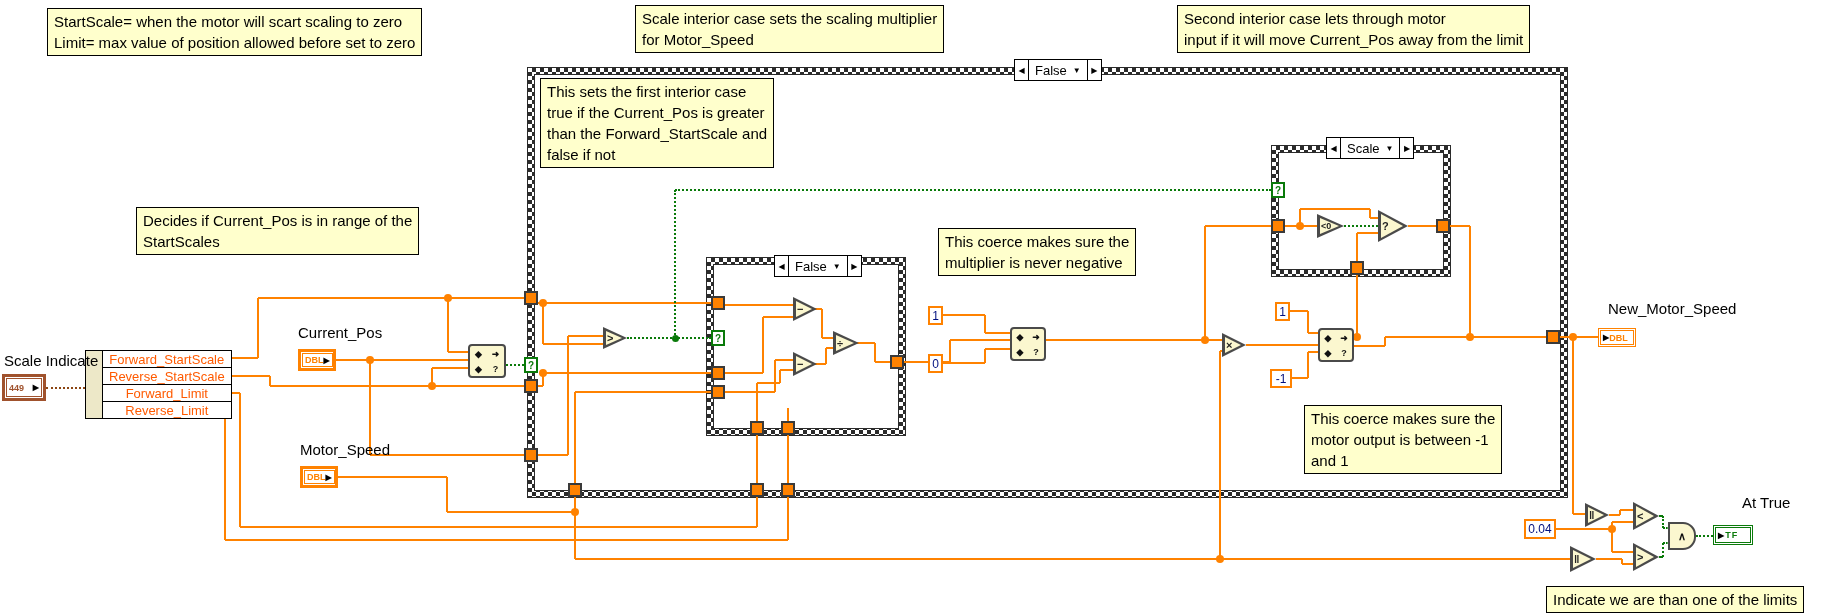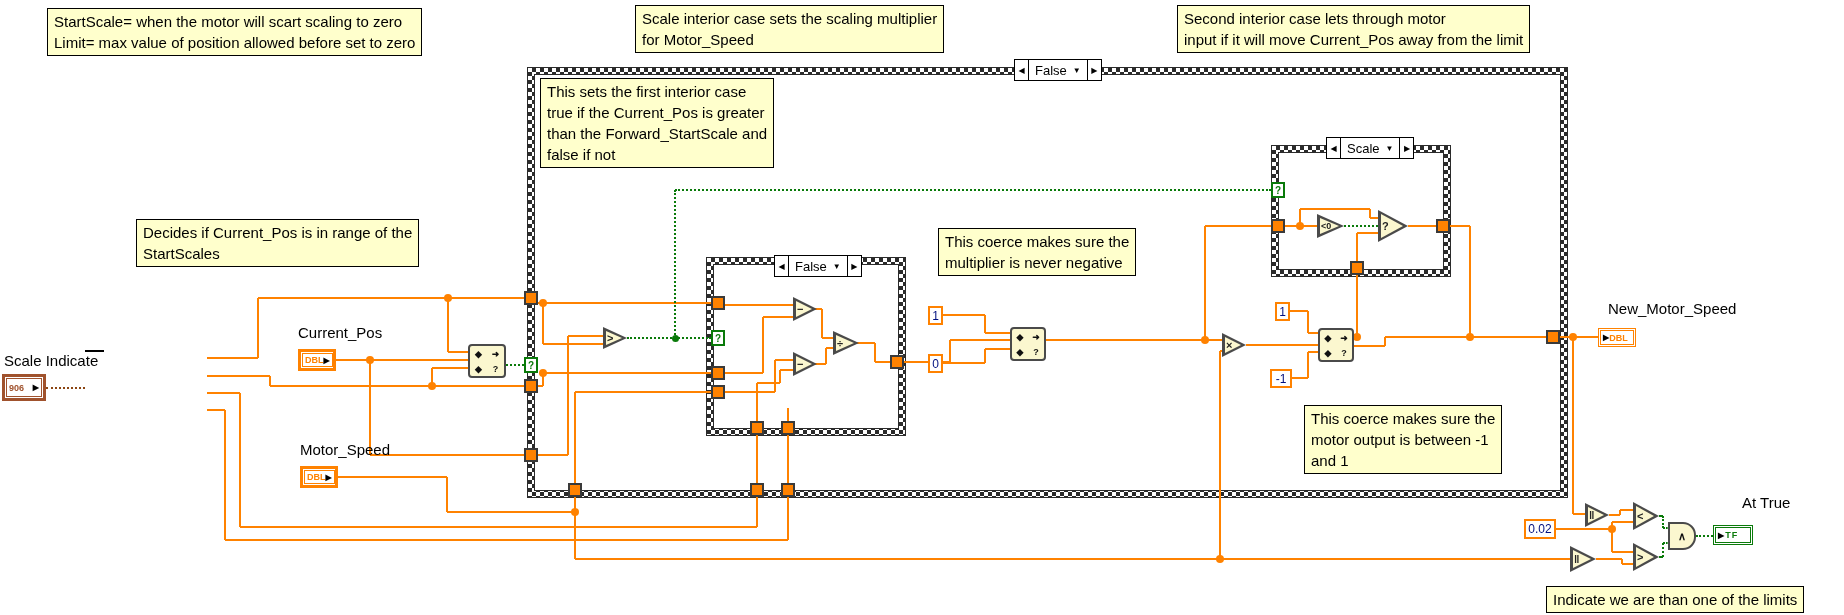--- a/index.html
+++ b/index.html
@@ -108,38 +108,38 @@
 <div class="comment" style="left:47px;top:8px;">StartScale= when the motor will scart scaling to zero
 Limit= max value of position allowed before set to zero</div>
 <div class="comment" style="left:635px;top:5px;">Scale interior case sets the scaling multiplier
 for Motor_Speed</div>
 <div class="comment" style="left:1177px;top:5px;">Second interior case lets through motor
 input if it will move Current_Pos away from the limit</div>
 <div class="comment" style="left:540px;top:78px;">This sets the first interior case
 true if the Current_Pos is greater
 than the Forward_StartScale and
 false if not</div>
-<div class="comment" style="left:136px;top:219px;">Decides if Current_Pos is in range of the
+<div class="comment" style="left:136px;top:207px;">Decides if Current_Pos is in range of the
 StartScales</div>
 <div class="comment" style="left:938px;top:228px;">This coerce makes sure the
 multiplier is never negative</div>
 <div class="comment" style="left:1304px;top:405px;">This coerce makes sure the
 motor output is between -1
 and 1</div>
 <div class="comment" style="left:1546px;top:586px;">Indicate we are than one of the limits</div>
 
 <div class="lab" style="left:4px;top:352px;">Scale Indicate</div>
 <div class="lab" style="left:298px;top:324px;">Current_Pos</div>
 <div class="lab" style="left:300px;top:441px;">Motor_Speed</div>
 <div class="lab" style="left:1608px;top:300px;">New_Motor_Speed</div>
 <div class="lab" style="left:1742px;top:494px;">At True</div>
 
 <div class="term ctrl-cluster" style="left:2px;top:374px;width:44px;height:27px;">
   <div class="tin">
-      <span>906</span>
+      <span>449</span>
       <span class="tarrow" style="margin-left:auto">▶</span>
     </div>
 </div>
 <div class="term ctrl-dbl" style="left:298px;top:349px;width:38px;height:22px;">
   <div class="tin">
       <span>DBL</span>
       <span class="tarrow" style="margin-left:auto">▶</span>
     </div>
 </div>
 <div class="term ctrl-dbl" style="left:300px;top:466px;width:38px;height:22px;">
@@ -156,27 +156,33 @@
 </div>
 <div class="term ind-bool" style="left:1713px;top:525px;width:40px;height:20px;">
   <div class="tin">
       <span class="tarrow">▶</span>
       <span>TF</span>
     </div>
 </div>
 
 <div class="unb" style="left:85px;top:350px;">
   <div class="strip"></div>
+  <div class="rows">
+    <div class="row">Forward_StartScale</div>
+    <div class="row">Reverse_StartScale</div>
+    <div class="row">Forward_Limit</div>
+    <div class="row">Reverse_Limit</div>
+  </div>
 </div>
 
 <div class="const" style="left:928px;top:306px;width:15px;height:19px;">1</div>
 <div class="const" style="left:928px;top:354px;width:15px;height:19px;">0</div>
 <div class="const" style="left:1275px;top:302px;width:15px;height:19px;">1</div>
 <div class="const" style="left:1270px;top:369px;width:22px;height:19px;">-1</div>
-<div class="const" style="left:1524px;top:519px;width:32px;height:20px;">0.02</div>
+<div class="const" style="left:1524px;top:519px;width:32px;height:20px;">0.04</div>
 
 <div class="coerce" style="left:468px;top:344px;width:38px;height:34px;">
   <span>◆</span>
     <span>➜</span>
   <span>◆</span>
     <span>?</span>
 </div>
 
 <div class="tri" style="left:603px;top:327px;width:24px;height:22px;">
   <div class="t-out"></div>

